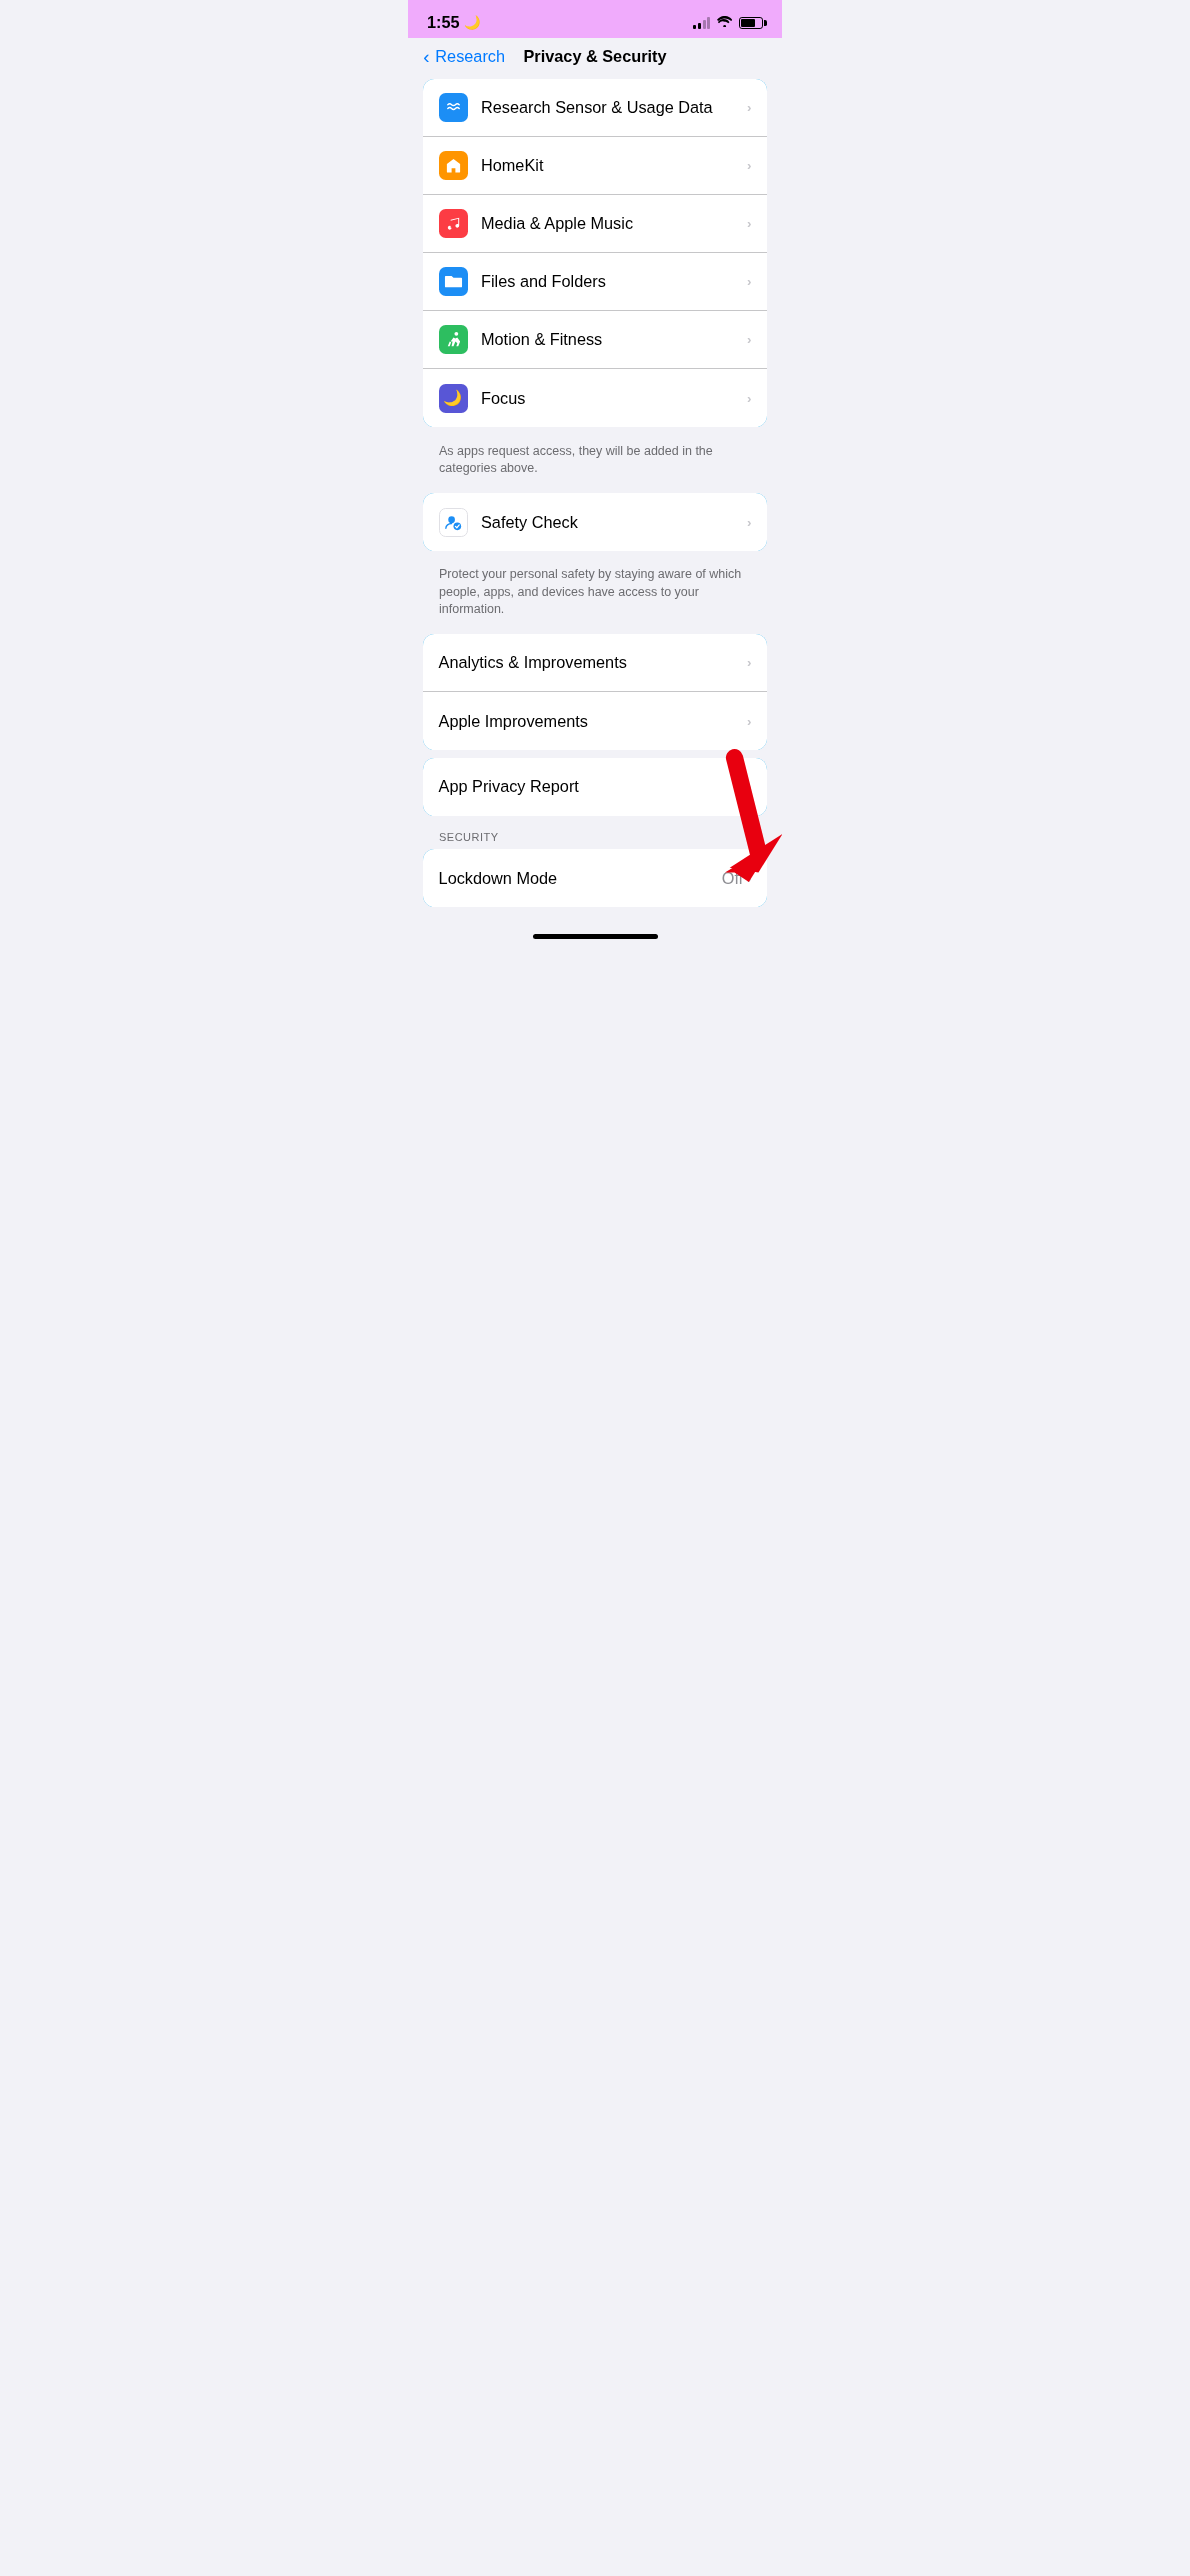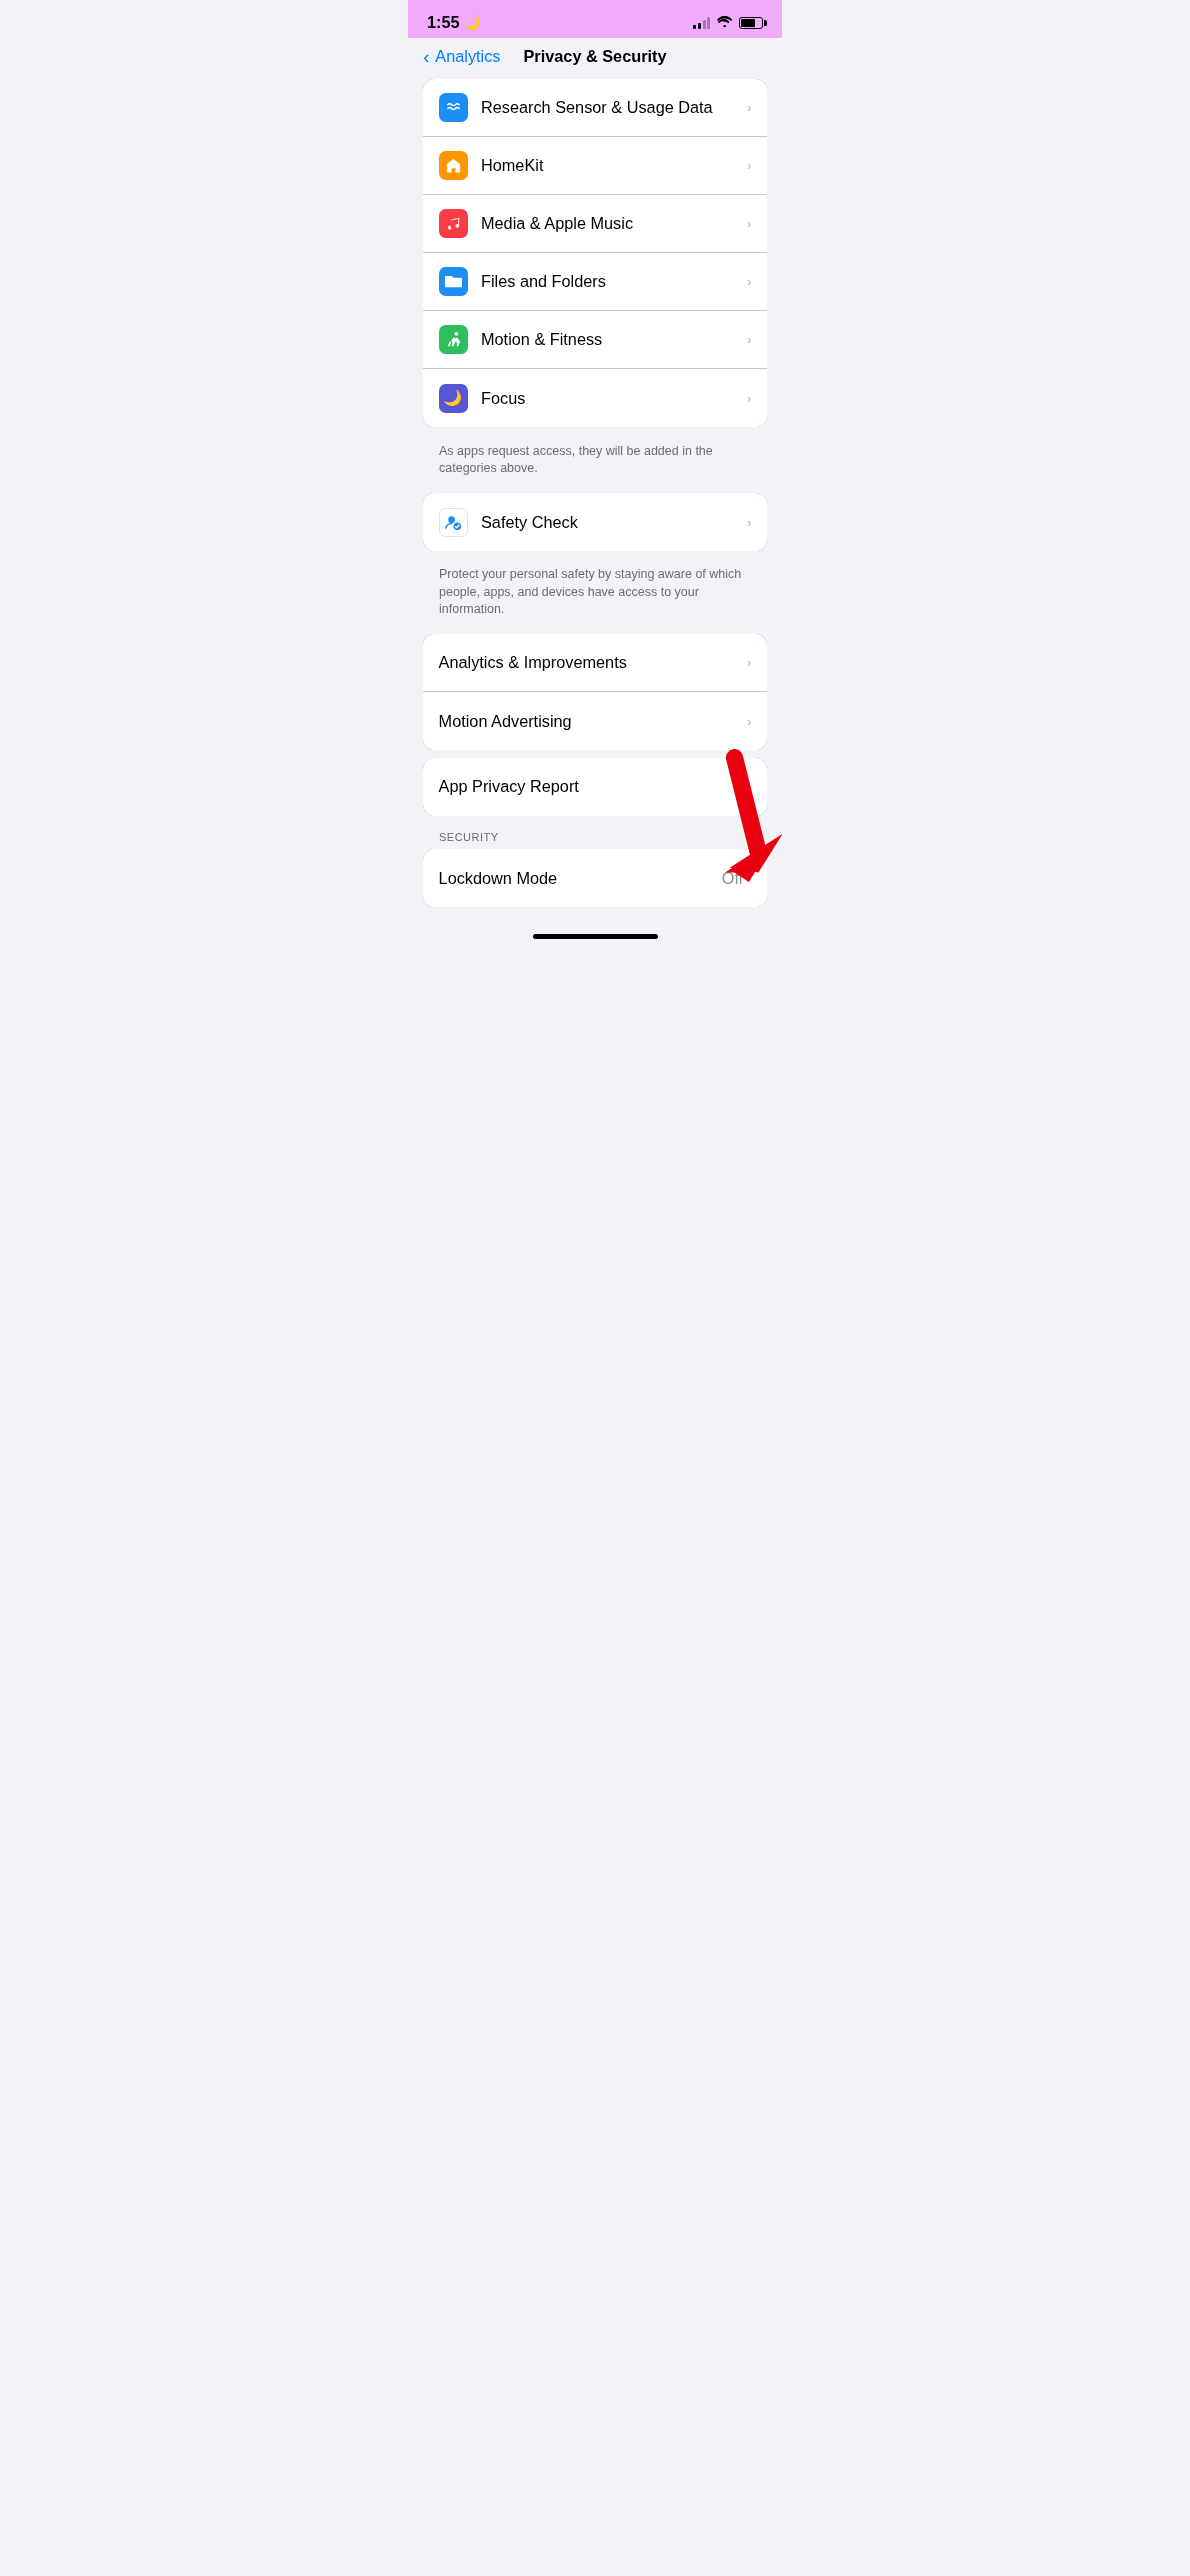--- a/index.html
+++ b/index.html
@@ -259,21 +259,21 @@
       <div class="battery-body">
         <div class="battery-fill"></div>
       </div>
     </div>
   </div>
 </div>
 
 <div class="nav-bar">
   <div class="back-button">
     <span class="back-chevron">‹</span>
-    <span>Analytics</span>
+    <span>Research</span>
   </div>
   <span class="nav-title">Privacy &amp; Security</span>
 </div>
 
 <div class="section-group">
 
   <div class="settings-row">
     <div class="row-icon research-icon">
       <svg width="19" height="19" viewBox="0 0 20 20" fill="none">
         <rect width="20" height="20" rx="4" fill="#1c8ef5"></rect>
@@ -388,21 +388,21 @@
   <div class="settings-row">
     <div class="row-content">
       <span class="row-label">Analytics &amp; Improvements</span>
       <div class="row-right">
         <span class="chevron-right">›</span>
       </div>
     </div>
   </div>
   <div class="settings-row">
     <div class="row-content">
-      <span class="row-label">Motion Advertising</span>
+      <span class="row-label">Apple Improvements</span>
       <div class="row-right">
         <span class="chevron-right">›</span>
       </div>
     </div>
   </div>
 </div>
 
 <div style="position:relative; margin: 7.7px 0;">
   <div class="section-group" style="margin-top:0;">
     <div class="settings-row">

